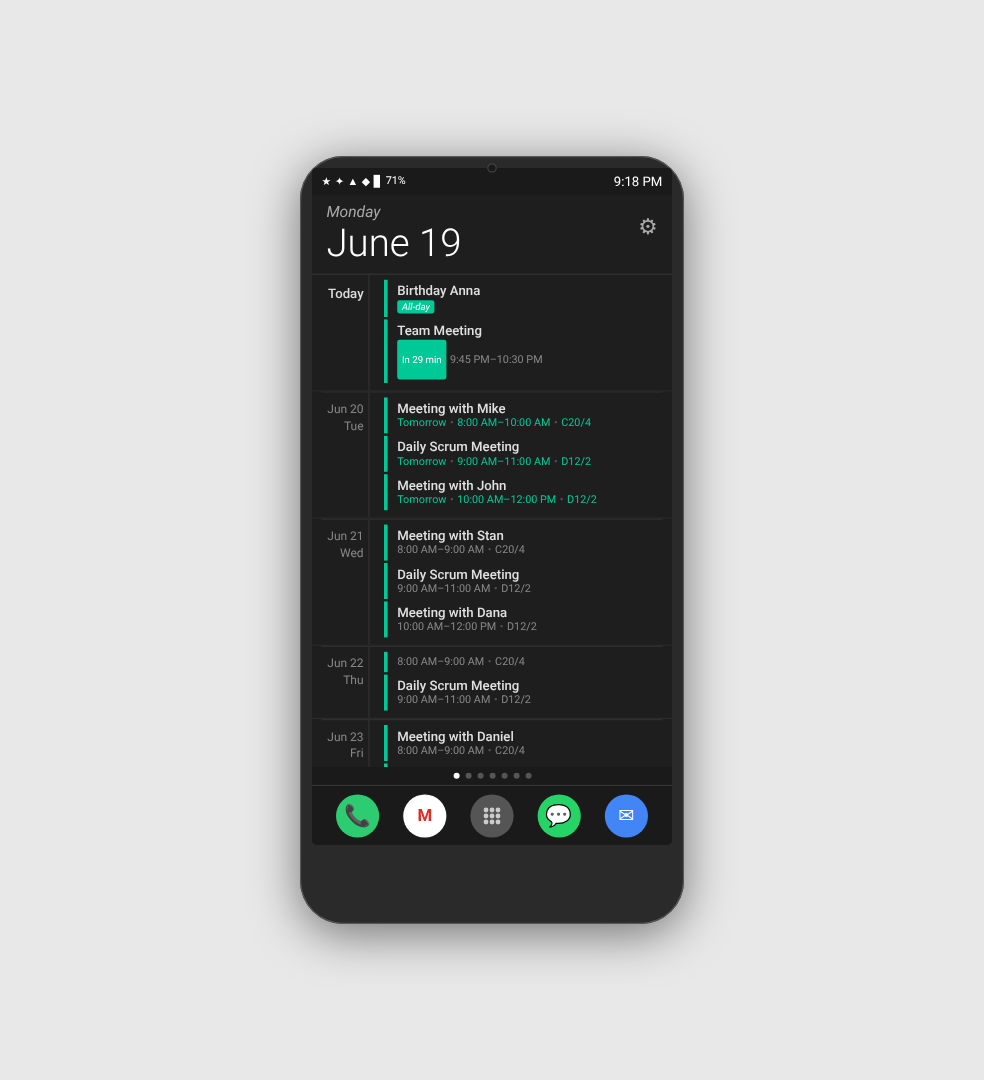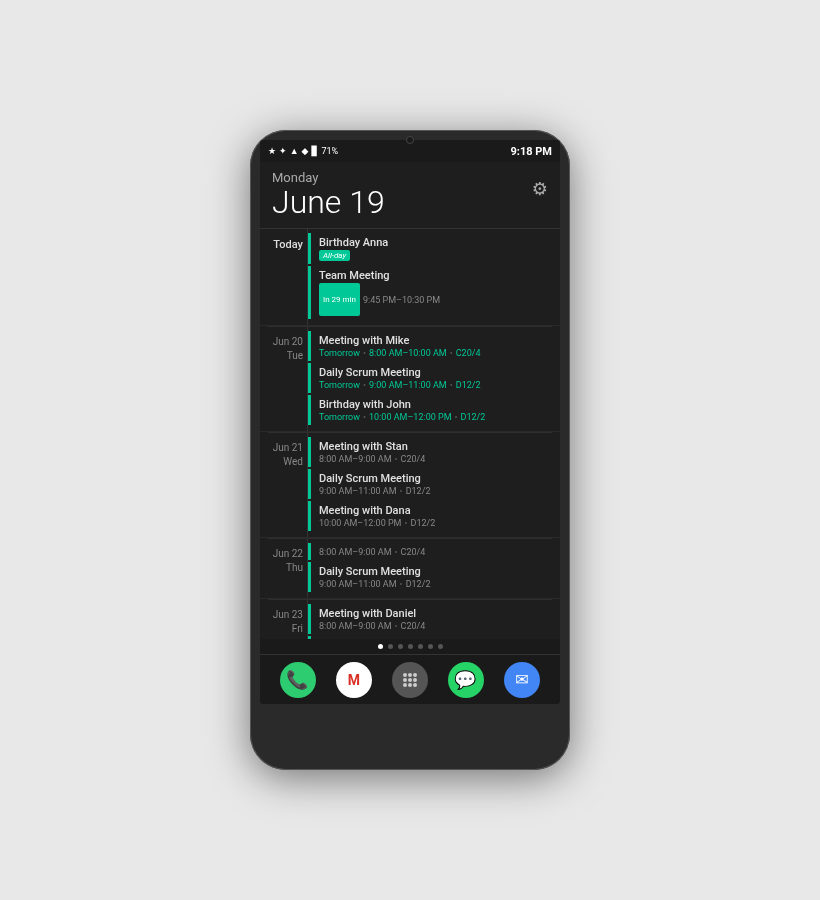--- a/index.html
+++ b/index.html
@@ -69,36 +69,37 @@
       display: flex;
       align-items: center;
       gap: 3px;
       font-size: 9px;
       color: #fff;
     }
 
     .status-time {
       font-size: 11px;
       color: #fff;
-      font-weight: bold;
+      font-weight: normal;
     }
 
     .app-header {
       background: #1e1e1e;
       padding: 8px 12px;
       display: flex;
       justify-content: space-between;
       align-items: flex-start;
       border-bottom: 1px solid #333;
     }
 
     .header-date-day {
       font-size: 13px;
       color: #aaa;
       font-weight: 400;
+      font-style: italic;
     }
 
     .header-date-main {
       font-size: 32px;
       color: #fff;
       font-weight: 300;
       line-height: 1.1;
     }
 
     .gear-icon {
@@ -144,20 +145,21 @@
     .day-label .today-text {
       display: block;
       font-size: 11px;
       color: #ddd;
       font-weight: 500;
     }
 
     .day-events {
       flex: 1;
       padding: 4px 0;
+      margin-left: 12px;
     }
 
     .event-item {
       padding: 3px 8px;
       border-left: 3px solid transparent;
       margin-bottom: 2px;
     }
 
     .event-item.green-border {
       border-left-color: #00c896;
@@ -332,21 +334,21 @@
             <div class="event-title"><span>Daily Scrum Meeting</span></div>
             <div class="event-sub tomorrow">
               <span>Tomorrow</span>
               <span class="bullet">•</span>
               <span>9:00 AM–11:00 AM</span>
               <span class="bullet">•</span>
               <span>D12/2</span>
             </div>
           </div>
           <div class="event-item green-border">
-            <div class="event-title"><span>Birthday with John</span></div>
+            <div class="event-title"><span>Meeting with John</span></div>
             <div class="event-sub tomorrow">
               <span>Tomorrow</span>
               <span class="bullet">•</span>
               <span>10:00 AM–12:00 PM</span>
               <span class="bullet">•</span>
               <span>D12/2</span>
             </div>
           </div>
         </div>
       </div>

